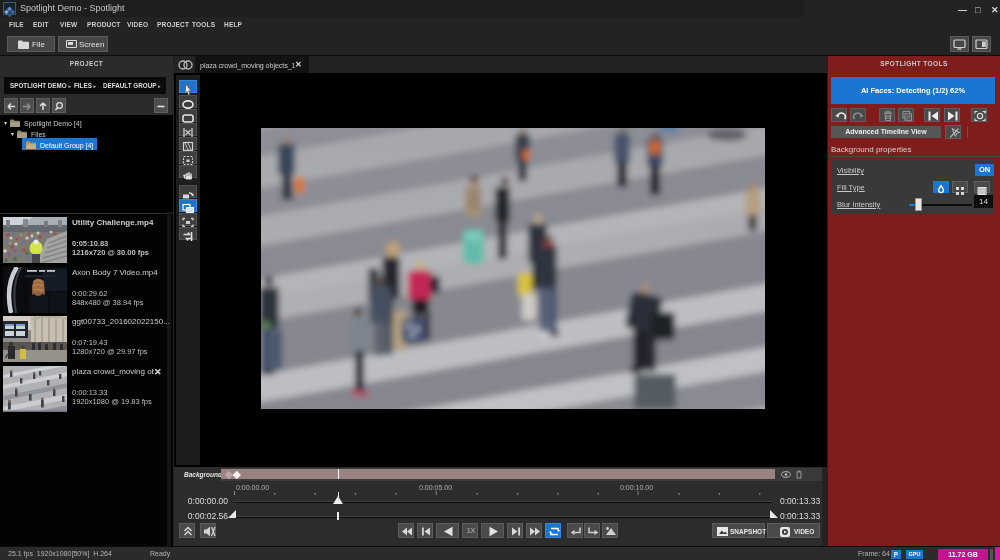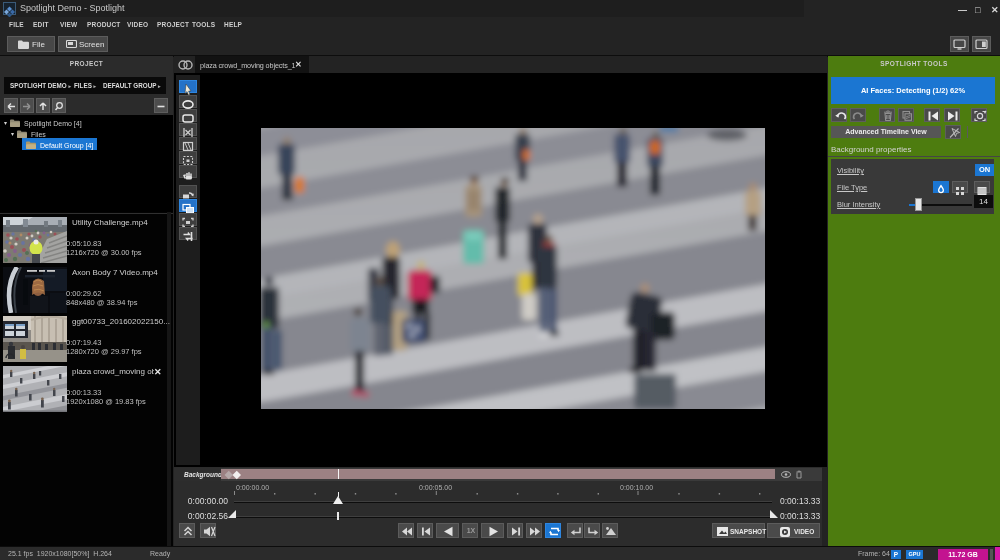--- a/index.html
+++ b/index.html
@@ -21,33 +21,33 @@
 .crumbtxt v{font-size:5px;color:#b0b0b0;}
 v2{font-size:6px;color:#cfcfcf;margin-right:3px;position:relative;top:-1px;}
 .fold{margin-right:4px;position:relative;top:1px;}
 .navbtn{position:absolute;top:42px;width:14px;height:15px;background:#4d4d4d;border:1px solid #5e5e5e;text-align:center;color:#ddd;}
 #tree{left:0;top:59px;width:173px;height:97px;background:#000;}
 .trow{position:absolute;font-size:7px;color:#c8c8c8;white-space:nowrap;}
 #thumblist{left:0;top:156px;width:173px;height:334px;background:#030303;}
 .titem{position:absolute;left:0;width:173px;height:49px;}
 .tthumb{position:absolute;left:3px;top:3px;width:64px;height:46px;background:#222;}
 .ttitle{position:absolute;left:72px;top:4px;font-size:8px;color:#cfcfcf;white-space:nowrap;}
-.tmeta{position:absolute;left:66px;font-size:7.5px;color:#c0c0c0;white-space:nowrap;}
+.tmeta{position:absolute;left:72px;font-size:7.5px;color:#c0c0c0;white-space:nowrap;}
 
 #tabbar{left:174px;top:56px;width:653px;height:17px;background:#232323;}
 #canvas{left:174px;top:73px;width:653px;height:394px;background:#000;}
 #toolstrip{left:2px;top:2px;width:24px;height:390px;background:#1d1d1d;}
 .tool{position:absolute;left:3px;width:18px;height:13px;background:#3e3e3e;border:1px solid #525252;}
 .tool.on{background:#2472c8;border-color:#2e86e0;}
 #videoframe{left:87px;top:55px;width:504px;height:281px;background:#9a9ba0;overflow:hidden;}
 
 #timeline{left:174px;top:467px;width:648px;height:79px;background:#2c2c2c;}
 #tlsep{left:822px;top:467px;width:6px;height:79px;background:#232323;}
 
-#rightpanel{left:828px;top:56px;width:172px;height:490px;background:#4d7c0f;}
+#rightpanel{left:828px;top:56px;width:172px;height:490px;background:#7f1d1d;}
 
 #statusbar{left:0;top:546px;width:1000px;height:14px;background:#2b2b2b;border-top:1px solid #0c0c0c;}
 .st{position:absolute;top:3px;font-size:7px;color:#b5b5b5;}
 .tpb{position:absolute;top:56px;width:16px;height:15px;background:#4a4a4a;border:1px solid #5c5c5c;}
 .tpb.on{background:#1b76d2;border-color:#2e86e0;}
 .rbtn{position:absolute;width:16px;height:14px;background:#4a4a4a;border:1px solid #5e5e5e;}
 .prow{position:absolute;left:6px;font-size:7.5px;color:#c8c8c8;text-decoration:underline;}
 </style></head>
 <body>
 <div id="app">
@@ -140,21 +140,21 @@
             <rect x="0" y="3.2" width="10" height="4.8" rx="1" fill="#a89e83"></rect>
           </svg>Files</div>
     <div class="trow" style="left:22px;top:23px;background:#1b76d2;color:#fff;padding:1.5px 4px;"><svg class="fold" width="10" height="8" viewBox="0 0 10 8">
             <path d="M0 1.5 q0 -1 1 -1 h2.5 l1 1.2 H9 q1 0 1 1 V7 q0 1 -1 1 H1 q-1 0 -1 -1 Z" fill="#ad9867"></path>
             <rect x="0" y="3.2" width="10" height="4.8" rx="1" fill="#c4b183"></rect>
           </svg>Default Group [4]</div>
   </div>
   <div class="abs" id="thumblist">
         <div class="abs" style="left:0;top:0.5px;width:173px;height:1px;background:#303030;"></div>
         <div class="abs" style="left:167px;top:0;width:4px;height:334px;background:#161616;"></div>
-    <div class="titem" style="top:2px;">
+    <div class="titem" style="top:2px;font-weight:bold;">
       <div class="tthumb"><svg width="64" height="46" viewBox="0 0 64 46">
         <rect width="64" height="46" fill="#7d7a72"></rect>
         <rect width="64" height="14" fill="#a8aeb5"></rect>
         <path d="M0 0 L30 0 L8 14 L0 14 Z" fill="#cdd3d8"></path>
         <rect y="8" width="64" height="7" fill="#646a70"></rect>
         <rect x="3" y="3" width="4" height="7" fill="#788088"></rect>
               <rect x="20" y="2" width="5" height="8" fill="#828a93"></rect>
               <rect x="41" y="4" width="4" height="6" fill="#747b82"></rect>
               <rect x="55" y="3" width="4" height="7" fill="#7c848c"></rect>
         <g fill="#9c5058">
@@ -662,21 +662,21 @@
   <div class="abs" style="left:117px;top:69px;width:16px;height:14px;background:#4a4a4a;border:1px solid #5e5e5e;"><svg width="16" height="14" viewBox="0 0 16 14">
           <path d="M6 2.5 l3.5 8 l1 -3.2 l3.2 -.8 Z" fill="none" stroke="#b8b8b8" stroke-width="1"></path>
           <path d="M4 11.5 L12.5 2.5" stroke="#b8b8b8" stroke-width="1.1"></path>
         </svg></div>
   <div class="abs" style="left:139px;top:70px;width:1px;height:12px;background:#5a5a5a;"></div>
   <div class="abs" style="left:3px;top:89px;font-size:8px;color:#d3d3d3;">Background properties</div>
   <div class="abs" style="left:0;top:100px;width:172px;height:1px;background:#454545;"></div>
   <div class="abs" style="left:3px;top:103px;width:163px;height:55px;background:#393939;">
     <span class="prow" style="top:7px;">Visibility</span>
     <div class="abs" style="left:144px;top:5px;width:19px;height:12px;background:#1b76d2;color:#fff;font-size:7.5px;font-weight:bold;text-align:center;line-height:12px;">ON</div>
-    <span class="prow" style="top:24px;">File Type</span>
+    <span class="prow" style="top:24px;">Fill Type</span>
     <div class="abs" style="left:102px;top:22px;width:16px;height:12px;background:#1b76d2;"><svg width="16" height="12" viewBox="0 0 16 12">
             <path d="M8 1.5 C9.8 4 11 5.5 11 7.3 a3 3 0 0 1 -6 0 C5 5.5 6.2 4 8 1.5 Z" fill="#fff"></path>
             <path d="M8 4 C9 5.3 9.6 6.2 9.6 7.2 a1.6 1.8 0 0 1 -3.2 0 C6.4 6.2 7 5.3 8 4 Z" fill="#1b76d2"></path>
           </svg></div>
     <div class="abs" style="left:121px;top:22px;width:16px;height:12px;background:#4a4a4a;border:1px solid #5e5e5e;"><svg width="14" height="10" viewBox="0 0 14 10">
             <rect x="3" y="1" width="3" height="3" fill="#d8d8d8"></rect>
             <rect x="8" y="1" width="3" height="3" fill="#d8d8d8"></rect>
             <rect x="3" y="6" width="3" height="3" fill="#d8d8d8"></rect>
             <rect x="8" y="6" width="3" height="3" fill="#d8d8d8"></rect>
           </svg></div>

